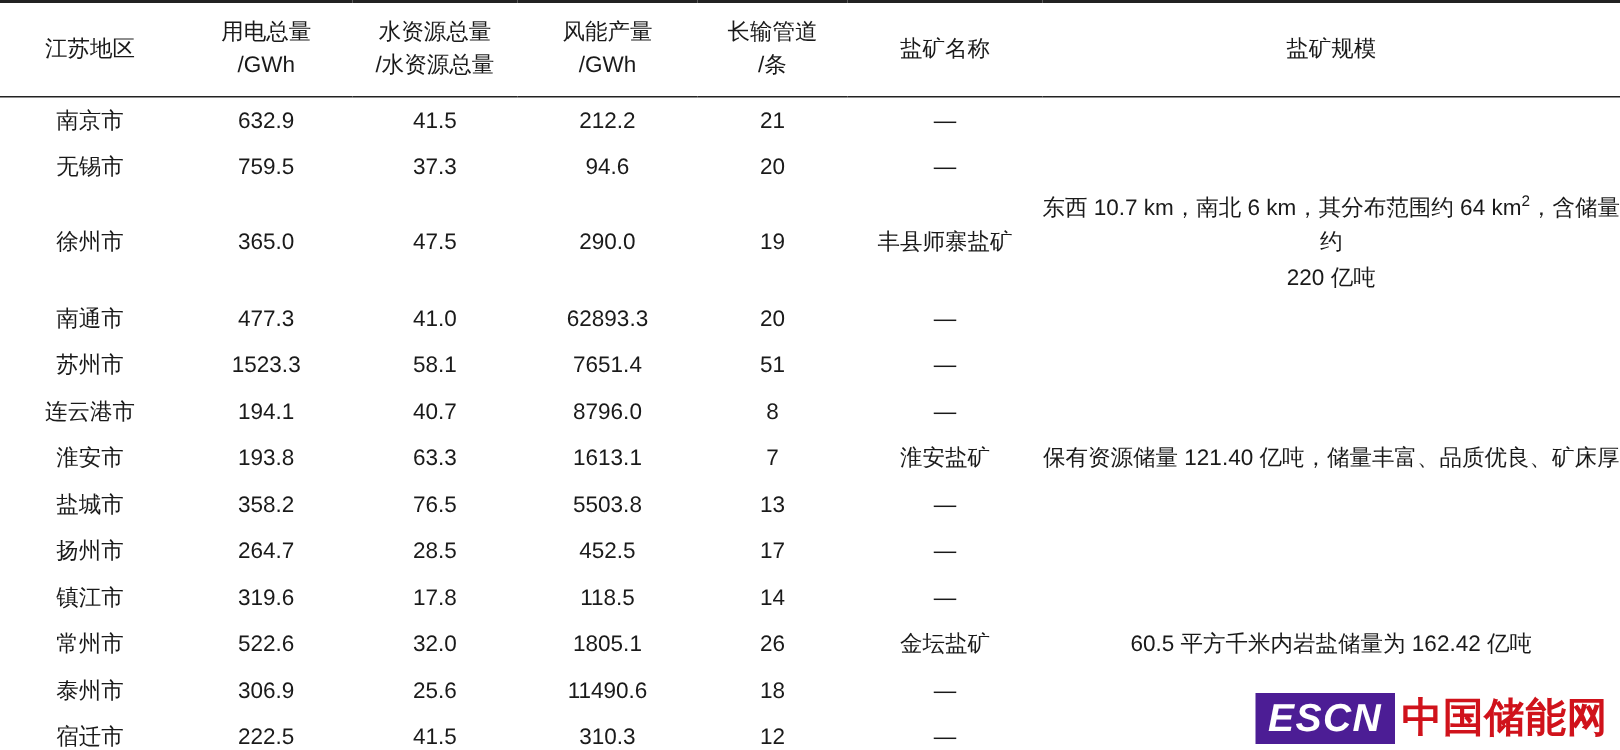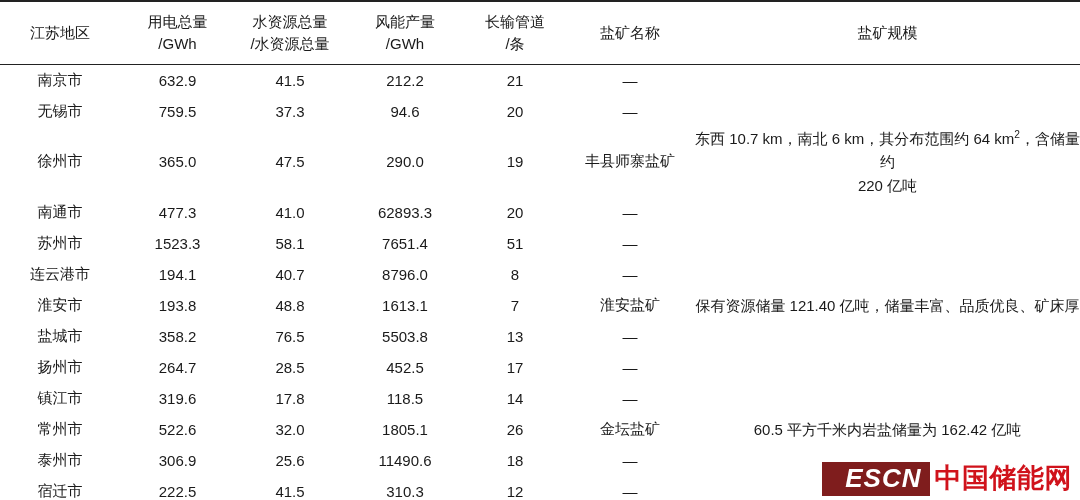--- a/index.html
+++ b/index.html
@@ -76,27 +76,27 @@
   }
   .logo-wrap {
     position: absolute;
     right: 8px;
     bottom: 4px;
     display: flex;
     align-items: center;
     height: 34px;
   }
   .logo-escn {
-    background: #7f1d1d;
+    background: #4c1d95;
     color: #ffffff;
     font-weight: bold;
     font-style: italic;
     font-size: 26px;
     letter-spacing: 1px;
-    padding: 2px 8px 3px 23px;
+    padding: 2px 8px 3px 8px;
     line-height: 1.08;
     font-family: "Liberation Sans", sans-serif;
   }
   .logo-text {
     color: #d0121b;
     font-weight: bold;
     font-size: 27px;
     margin-left: 5px;
     line-height: 1.08;
     letter-spacing: 0.5px;
@@ -204,21 +204,21 @@
         <td>194.1</td>
         <td>40.7</td>
         <td>8796.0</td>
         <td>8</td>
         <td class="dash">—</td>
       </tr>
 
       <tr class="data-row">
         <td class="region-name">淮安市</td>
         <td>193.8</td>
-        <td>48.8</td>
+        <td>63.3</td>
         <td>1613.1</td>
         <td>7</td>
         <td class="mine-name">淮安盐矿</td>
         <td class="scale-cell">保有资源储量 121.40 亿吨，储量丰富、品质优良、矿床厚</td>
       </tr>
 
       <tr class="data-row">
         <td class="region-name">盐城市</td>
         <td>358.2</td>
         <td>76.5</td>

